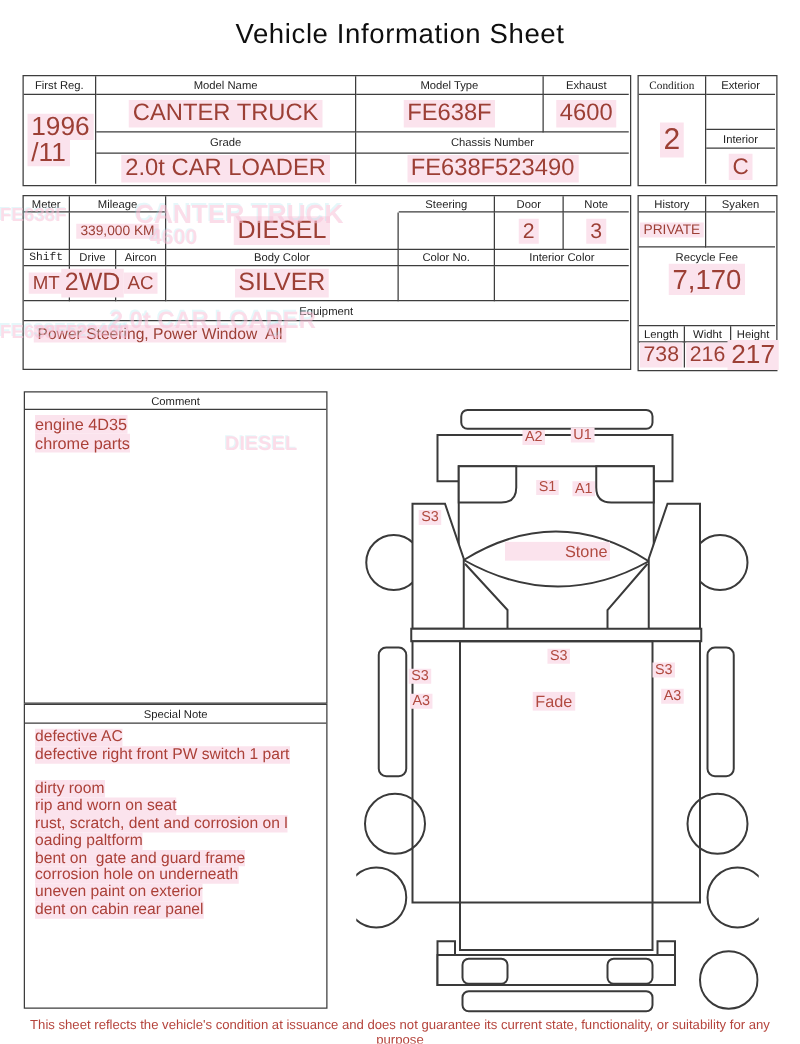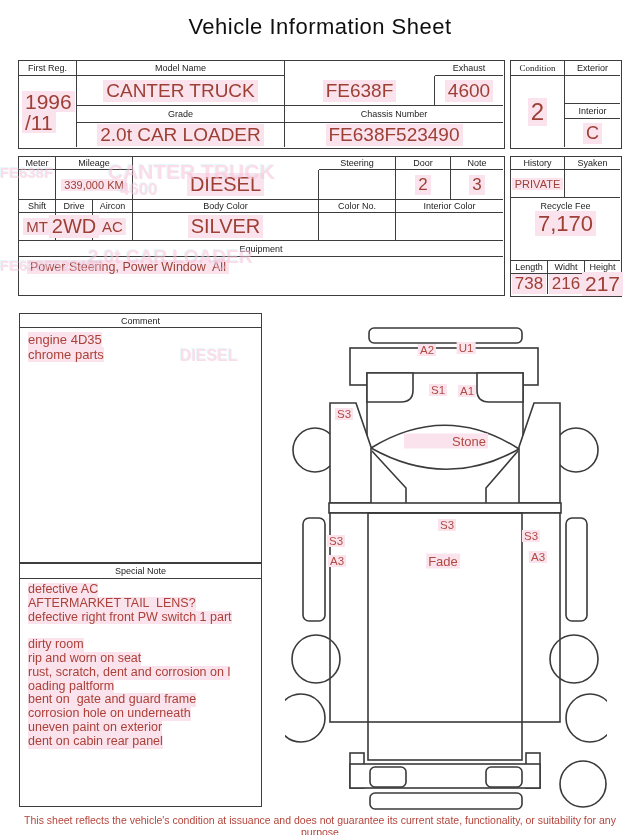--- a/index.html
+++ b/index.html
@@ -49,20 +49,21 @@
   <div class="box" style="left:18px;top:60px;width:487px;height:89px;">
     <div class="cell hdr br bb" style="left:0;top:0;width:58px;height:15px;">First Reg.</div>
     <div class="cell val br firstreg" style="left:0;top:15px;width:58px;height:71px;">
       <span>1996</span>
       <span>/11</span>
     </div>
     <div class="cell hdr br bb" style="left:58px;top:0;width:208px;height:15px;">Model Name</div>
     <div class="cell val br bb" style="left:58px;top:15px;width:208px;height:30px;font-size:19px;">
         <span>CANTER TRUCK</span>
       </div>
+    <div class="cell hdr br bb" style="left:266px;top:0;width:150px;height:15px;">Model Type</div>
     <div class="cell val br bb" style="left:266px;top:15px;width:150px;height:30px;font-size:19px;">
         <span>FE638F</span>
       </div>
     <div class="cell hdr bb" style="left:416px;top:0;width:68px;height:15px;">Exhaust</div>
     <div class="cell val bb" style="left:416px;top:15px;width:68px;height:30px;font-size:19px;">
         <span>4600</span>
       </div>
     <div class="cell hdr br bb" style="left:58px;top:45px;width:208px;height:17px;">Grade</div>
     <div class="cell val br" style="left:58px;top:62px;width:208px;height:24px;font-size:19px;">
         <span>2.0t CAR LOADER</span>
@@ -107,21 +108,21 @@
     <div class="cell val br bb" style="left:300px;top:13px;width:77px;height:30px;">
         <span></span>
       </div>
     <div class="cell val br bb" style="left:377px;top:13px;width:55px;height:30px;font-size:17px;">
         <span>2</span>
       </div>
     <div class="cell val bb" style="left:432px;top:13px;width:52px;height:30px;font-size:17px;">
         <span>3</span>
       </div>
 
-    <div class="cell hdr br bb" style="left:0;top:43px;width:37px;height:13px;">Shift</div>
+    <div class="cell hdr br bb" style="left:0;top:43px;width:37px;height:13px;font-family:Liberation Mono, monospace;">Shift</div>
     <div class="cell hdr br bb" style="left:37px;top:43px;width:37px;height:13px;">Drive</div>
     <div class="cell hdr br bb" style="left:74px;top:43px;width:40px;height:13px;">Aircon</div>
     <div class="cell hdr br bb" style="left:114px;top:43px;width:186px;height:13px;">Body Color</div>
     <div class="cell hdr br bb" style="left:300px;top:43px;width:77px;height:13px;">Color No.</div>
     <div class="cell hdr bb" style="left:377px;top:43px;width:107px;height:13px;">Interior Color</div>
 
     <div class="cell val br bb" style="left:0;top:56px;width:37px;height:28px;font-size:15px;">
         <span>MT</span>
       </div>
     <div class="cell val br bb" style="left:37px;top:56px;width:37px;height:28px;font-size:20px;">
@@ -178,21 +179,20 @@
     <div class="note-lines" style="top:13px;">
         <div class="note-line comment-line">engine 4D35</div>
         <div class="note-line comment-line">chrome parts</div>
       </div>
   </div>
 
   <div class="box" style="left:19px;top:563px;width:243px;height:244px;">
     <div class="panel-hdr" style="height:14px;">Special Note</div>
     <div class="note-lines" style="top:14px;">
         <div class="note-line">defective AC</div>
-        <div class="note-line">AFTERMARKET TAIL  LENS?</div>
         <div class="note-line">defective right front PW switch 1 part</div>
         <div class="note-line blank">&nbsp;</div>
         <div class="note-line">dirty room</div>
         <div class="note-line">rip and worn on seat</div>
         <div class="note-line">rust, scratch, dent and corrosion on l</div>
         <div class="note-line">oading paltform</div>
         <div class="note-line">bent on  gate and guard frame</div>
         <div class="note-line">corrosion hole on underneath</div>
         <div class="note-line">uneven paint on exterior</div>
         <div class="note-line">dent on cabin rear panel</div>

